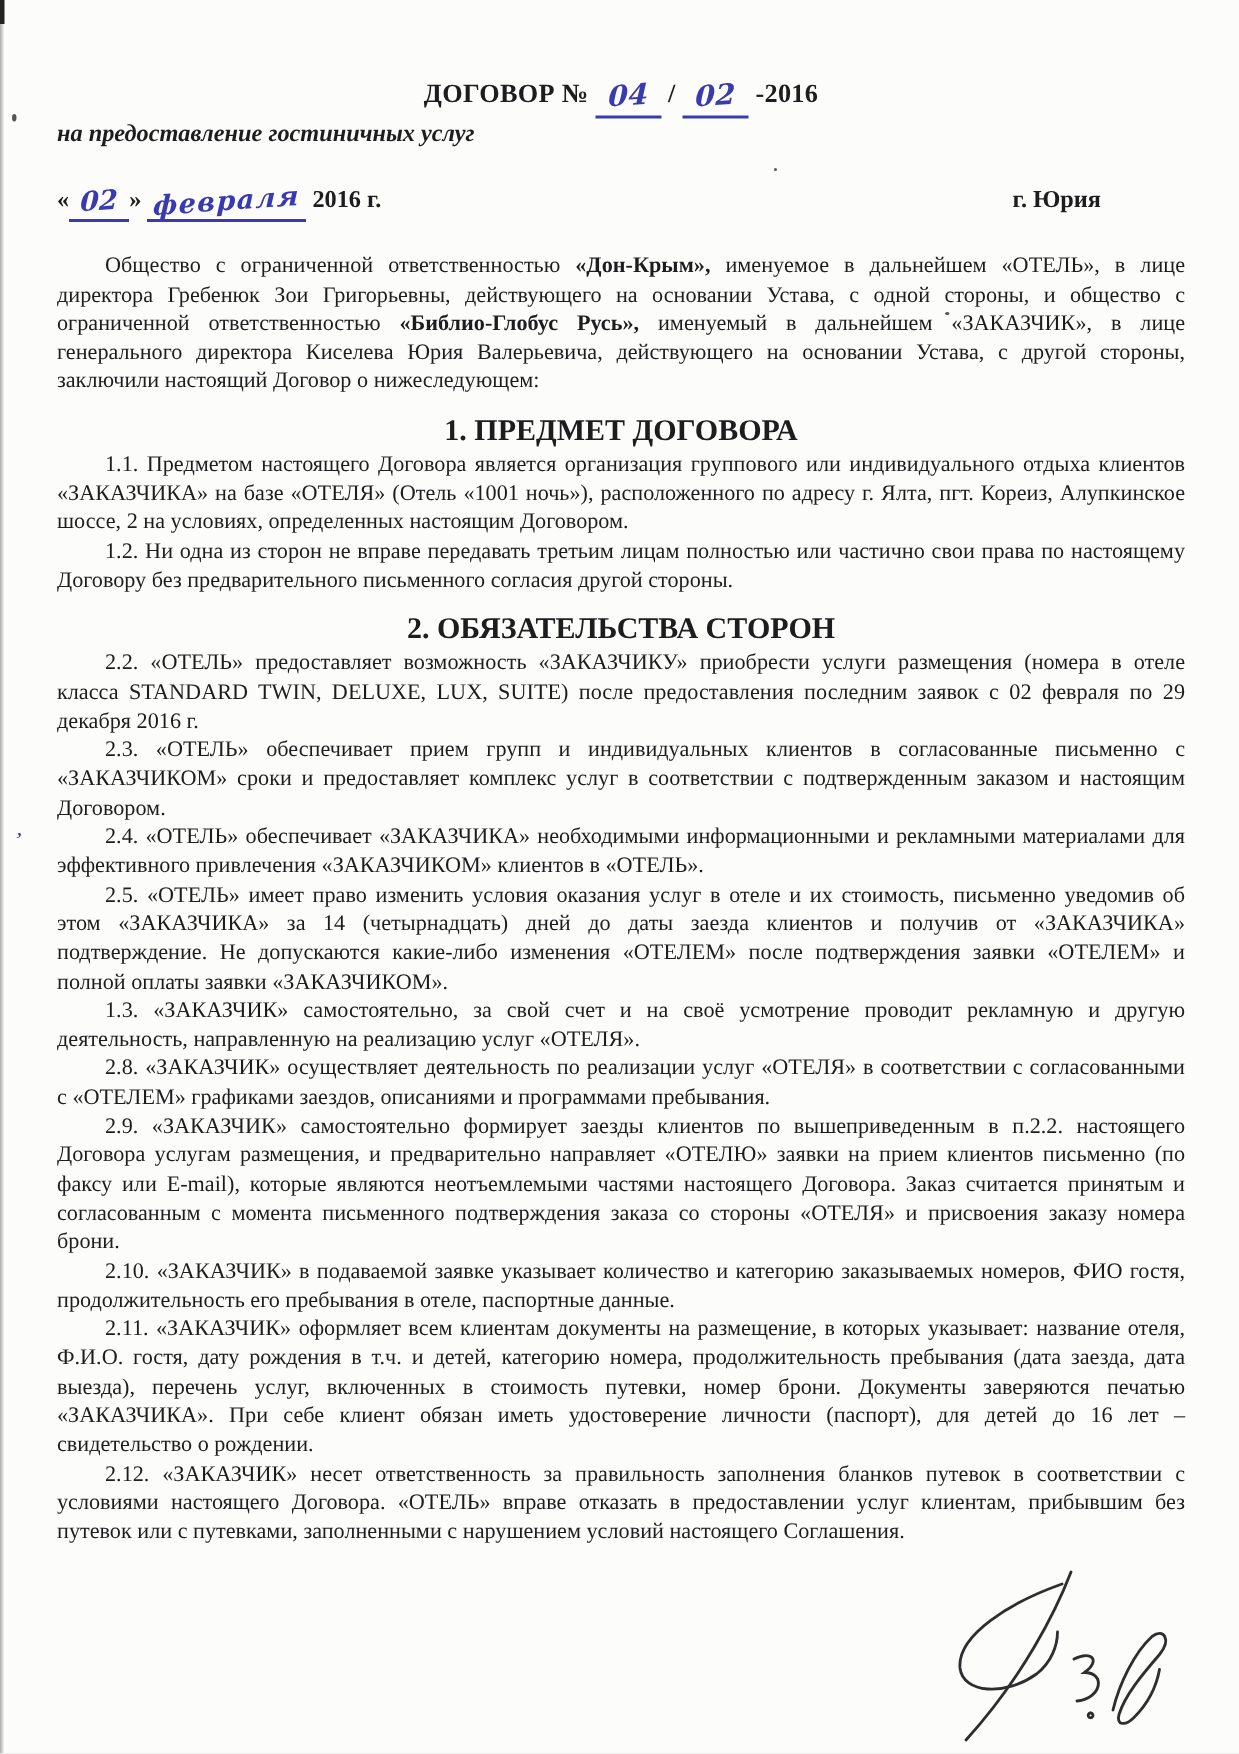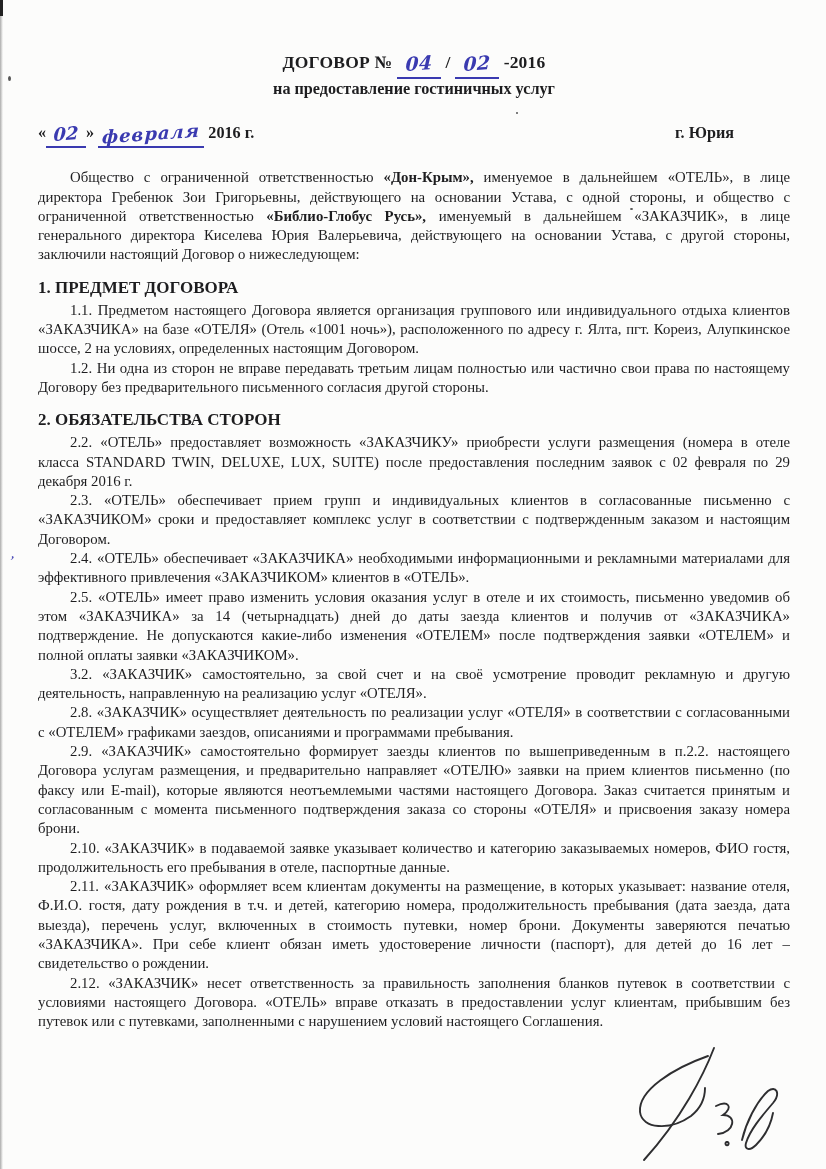--- a/index.html
+++ b/index.html
@@ -30,24 +30,25 @@
     position: absolute; left: 0; top: 0; width: 3px; height: 16px; background: #222;
   }
   .title-line {
     text-align: center;
     font-weight: bold;
     font-size: 17.5px;
     line-height: 24px;
     letter-spacing: .2px;
   }
   .subtitle {
-    text-align: center;
+    text-align: left;
     font-weight: bold;
     font-size: 16.2px;
     line-height: 21px;
+    font-style: italic;
   }
   .blank {
     display: inline-block;
     border-bottom: 2px solid var(--ink);
     text-align: center;
     padding: 0 3px 1px 3px;
     vertical-align: -2px;
   }
   .hw {
     font-family: "DejaVu Serif", serif;
@@ -65,23 +66,23 @@
     justify-content: space-between;
     align-items: baseline;
     margin-top: 24px;
     font-weight: bold;
     font-size: 16.2px;
   }
   .date-city { margin-right: 56px; }
   .body-text { margin-top: 20px; text-align: justify; }
   .intro { text-indent: 32px; text-align: justify; font-family: Liberation Serif, serif; }
   .section-title {
-    text-align: left;
+    text-align: center;
     font-weight: bold;
-    font-size: 17px;
+    font-size: 20px;
     line-height: 21px;
     margin: 12px 0 3px 0;
   }
   .clause { text-indent: 32px; text-align: justify; }
   .signature {
     position: absolute;
     right: 34px;
     top: 1046px;
     width: 196px;
     height: 122px;
@@ -128,21 +129,21 @@
     <p class="intro"><span>Общество с ограниченной ответственностью </span><b>«Дон-Крым»,</b><span>  именуемое в дальнейшем «ОТЕЛЬ», в лице директора Гребенюк Зои Григорьевны, действующего на основании Устава, с одной стороны, и общество с ограниченной ответственностью </span><b>«Библио-Глобус Русь»,</b><span>  именуемый в дальнейшем «ЗАКАЗЧИК», в лице генерального директора Киселева Юрия Валерьевича, действующего на основании Устава, с другой стороны, заключили настоящий Договор о нижеследующем:</span></p>
     <div id="sections">
         <h3 class="section-title">1. ПРЕДМЕТ ДОГОВОРА</h3>
         <p class="clause">1.1. Предметом настоящего Договора является организация группового или индивидуального отдыха клиентов «ЗАКАЗЧИКА» на базе «ОТЕЛЯ» (Отель «1001 ночь»), расположенного по адресу г. Ялта, пгт. Кореиз, Алупкинское шоссе, 2 на условиях, определенных настоящим Договором.</p>
         <p class="clause">1.2. Ни одна из сторон не вправе передавать третьим лицам полностью или частично свои права по настоящему Договору без предварительного письменного согласия другой стороны.</p>
         <h3 class="section-title">2. ОБЯЗАТЕЛЬСТВА СТОРОН</h3>
         <p class="clause">2.2. «ОТЕЛЬ» предоставляет возможность «ЗАКАЗЧИКУ» приобрести услуги размещения (номера в отеле класса STANDARD TWIN,  DELUXE, LUX, SUITE) после предоставления последним заявок с 02 февраля  по 29 декабря 2016 г.</p>
         <p class="clause">2.3. «ОТЕЛЬ» обеспечивает прием групп и индивидуальных клиентов в согласованные письменно с «ЗАКАЗЧИКОМ» сроки и предоставляет комплекс услуг в соответствии с подтвержденным заказом и настоящим Договором.</p>
         <p class="clause">2.4. «ОТЕЛЬ» обеспечивает «ЗАКАЗЧИКА» необходимыми информационными и рекламными материалами для эффективного привлечения «ЗАКАЗЧИКОМ» клиентов в «ОТЕЛЬ».</p>
         <p class="clause">2.5. «ОТЕЛЬ» имеет право изменить условия оказания услуг в отеле и их стоимость, письменно уведомив об этом «ЗАКАЗЧИКА» за 14 (четырнадцать) дней до даты заезда клиентов и получив от «ЗАКАЗЧИКА» подтверждение. Не допускаются какие-либо изменения «ОТЕЛЕМ» после подтверждения заявки «ОТЕЛЕМ» и полной оплаты заявки «ЗАКАЗЧИКОМ».</p>
-        <p class="clause">3.2. «ЗАКАЗЧИК» самостоятельно, за свой счет и на своё усмотрение проводит рекламную и другую деятельность, направленную на реализацию услуг «ОТЕЛЯ».</p>
+        <p class="clause">1.3. «ЗАКАЗЧИК» самостоятельно, за свой счет и на своё усмотрение проводит рекламную и другую деятельность, направленную на реализацию услуг «ОТЕЛЯ».</p>
         <p class="clause">2.8. «ЗАКАЗЧИК» осуществляет деятельность по реализации услуг «ОТЕЛЯ» в соответствии с согласованными с «ОТЕЛЕМ» графиками заездов, описаниями и программами пребывания.</p>
         <p class="clause">2.9. «ЗАКАЗЧИК» самостоятельно формирует заезды клиентов по вышеприведенным в п.2.2. настоящего Договора услугам размещения, и предварительно направляет «ОТЕЛЮ» заявки на прием клиентов  письменно (по факсу или E-mail), которые являются неотъемлемыми частями настоящего Договора. Заказ считается принятым и согласованным с момента письменного подтверждения заказа со стороны «ОТЕЛЯ» и присвоения заказу номера брони.</p>
         <p class="clause">2.10. «ЗАКАЗЧИК» в подаваемой заявке указывает количество и категорию заказываемых номеров, ФИО гостя, продолжительность его пребывания в отеле, паспортные данные.</p>
         <p class="clause">2.11. «ЗАКАЗЧИК» оформляет всем клиентам документы на размещение, в которых указывает: название отеля, Ф.И.О. гостя, дату рождения в т.ч. и детей,  категорию номера, продолжительность пребывания (дата заезда, дата выезда), перечень услуг, включенных в стоимость путевки, номер брони. Документы заверяются печатью «ЗАКАЗЧИКА». При себе клиент обязан иметь удостоверение личности (паспорт), для детей до 16 лет – свидетельство о рождении.</p>
         <p class="clause">2.12. «ЗАКАЗЧИК» несет ответственность за правильность заполнения бланков путевок в соответствии с условиями настоящего Договора. «ОТЕЛЬ» вправе отказать в предоставлении услуг клиентам, прибывшим без путевок или с путевками, заполненными с нарушением условий настоящего Соглашения.</p>
       </div>
   </div>
 
   <svg class="signature" viewBox="0 0 196 122">
     <g fill="none" stroke="#2e2e30" stroke-width="1.9" stroke-linecap="round">

